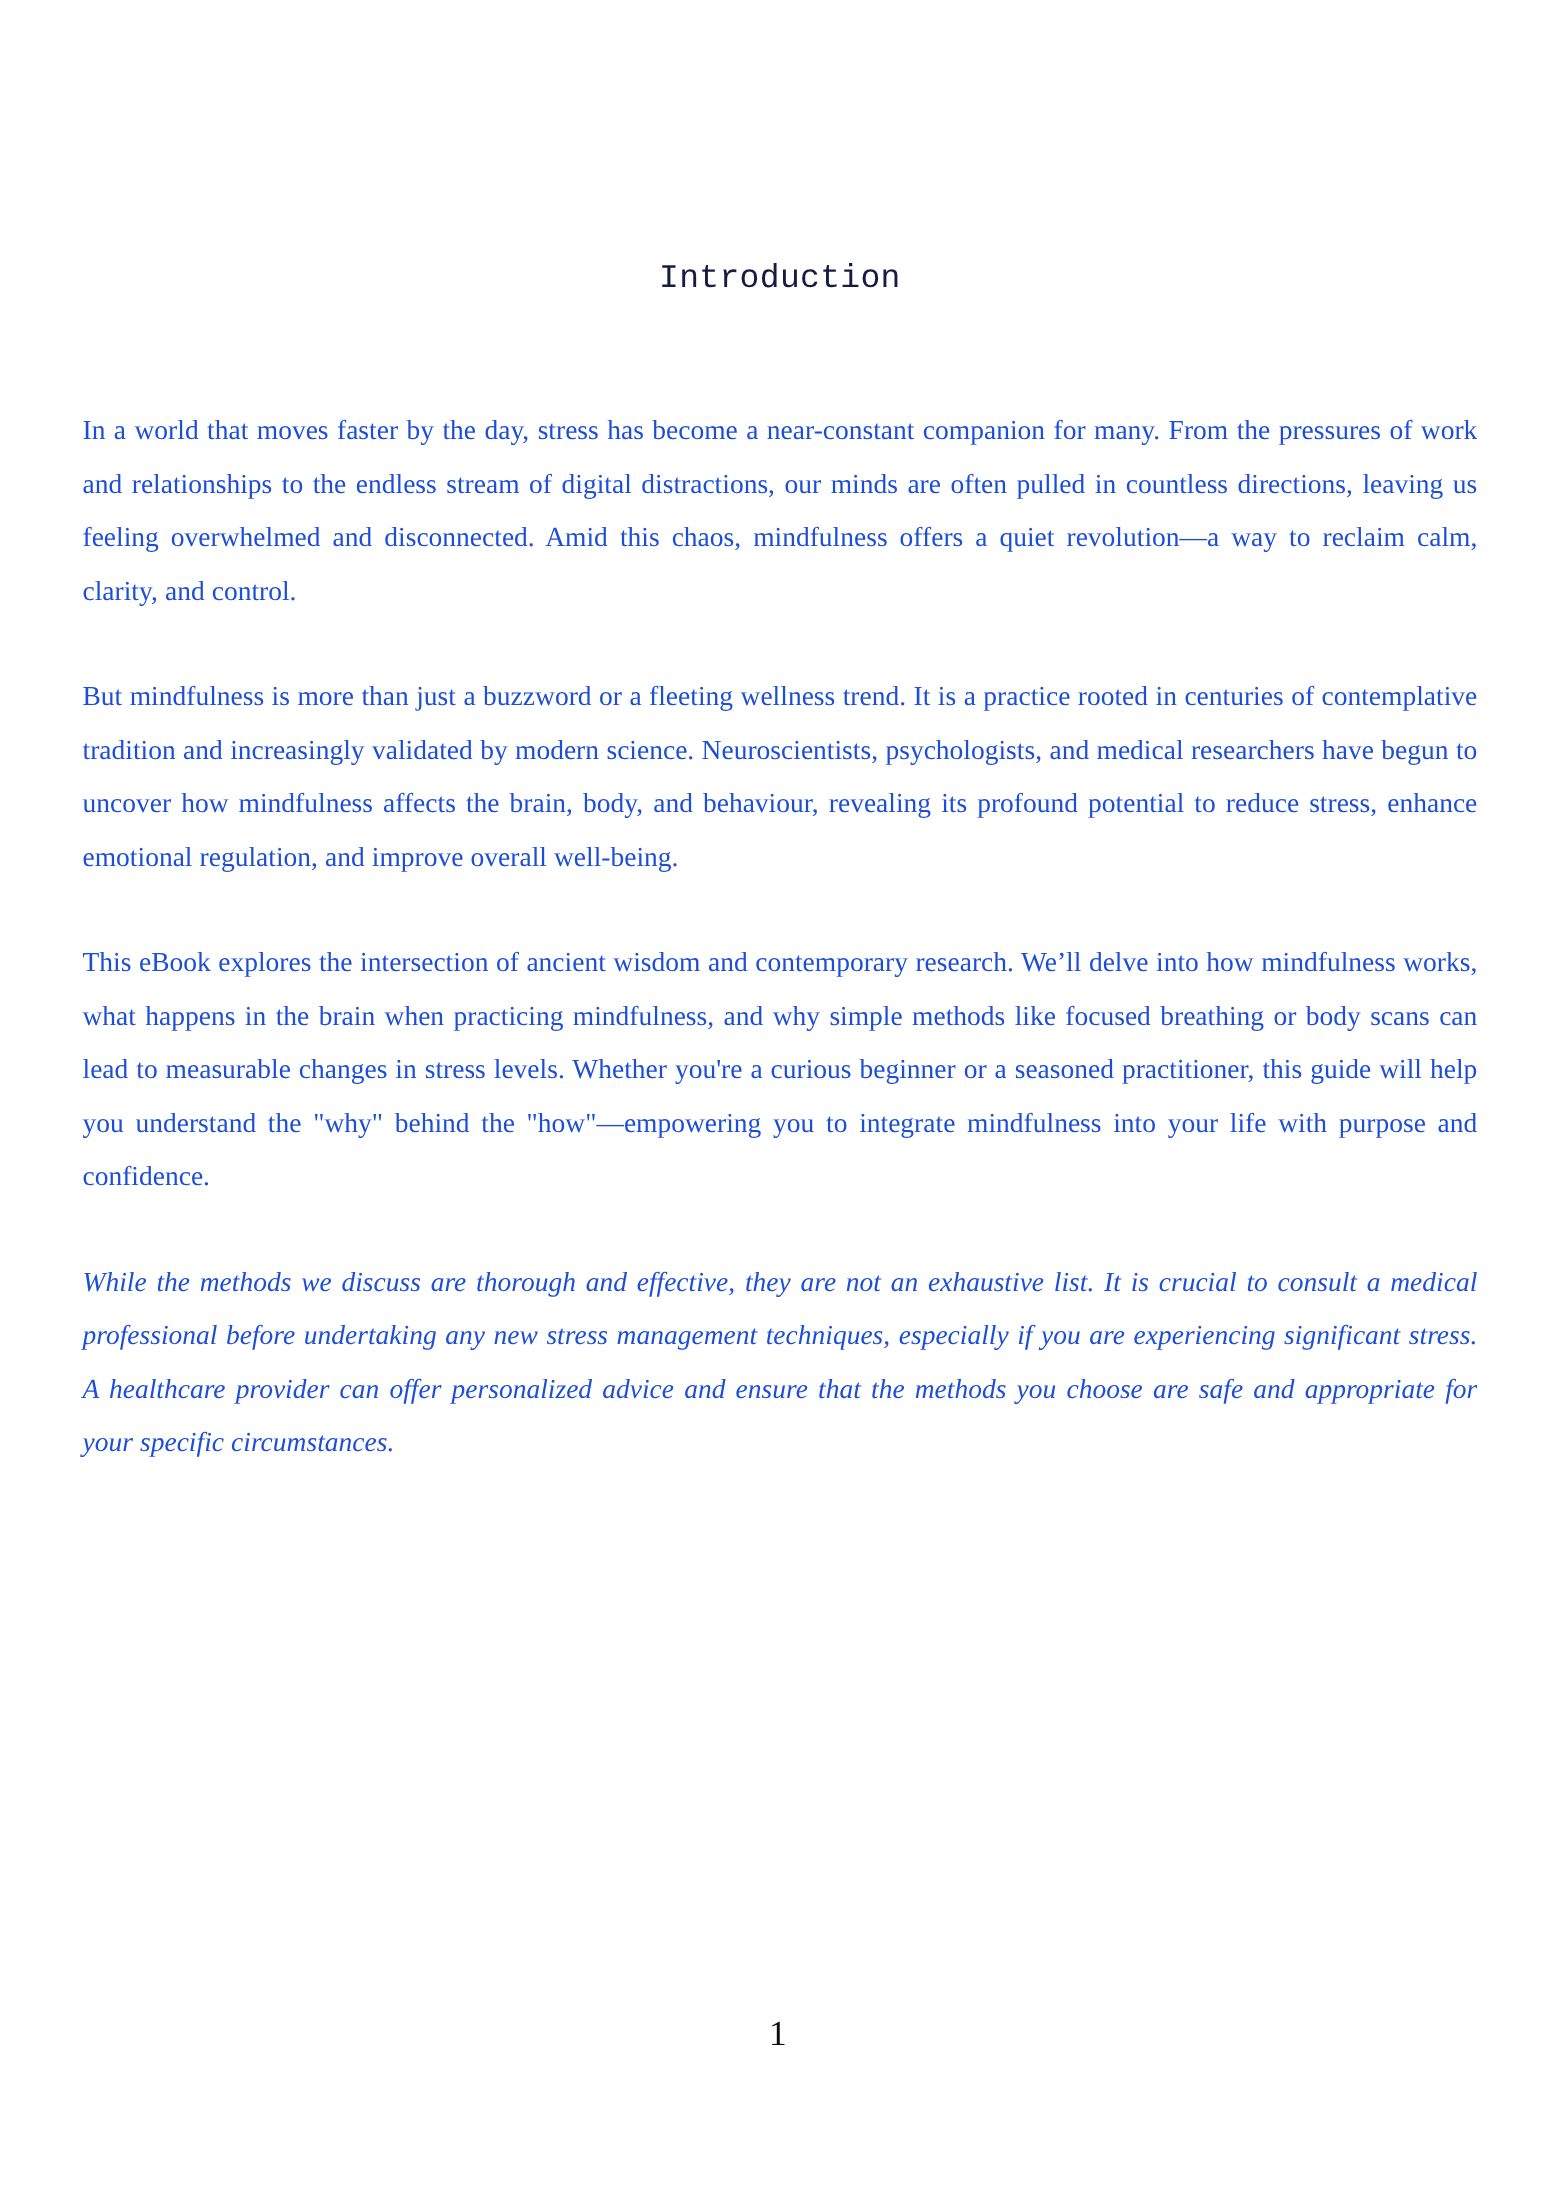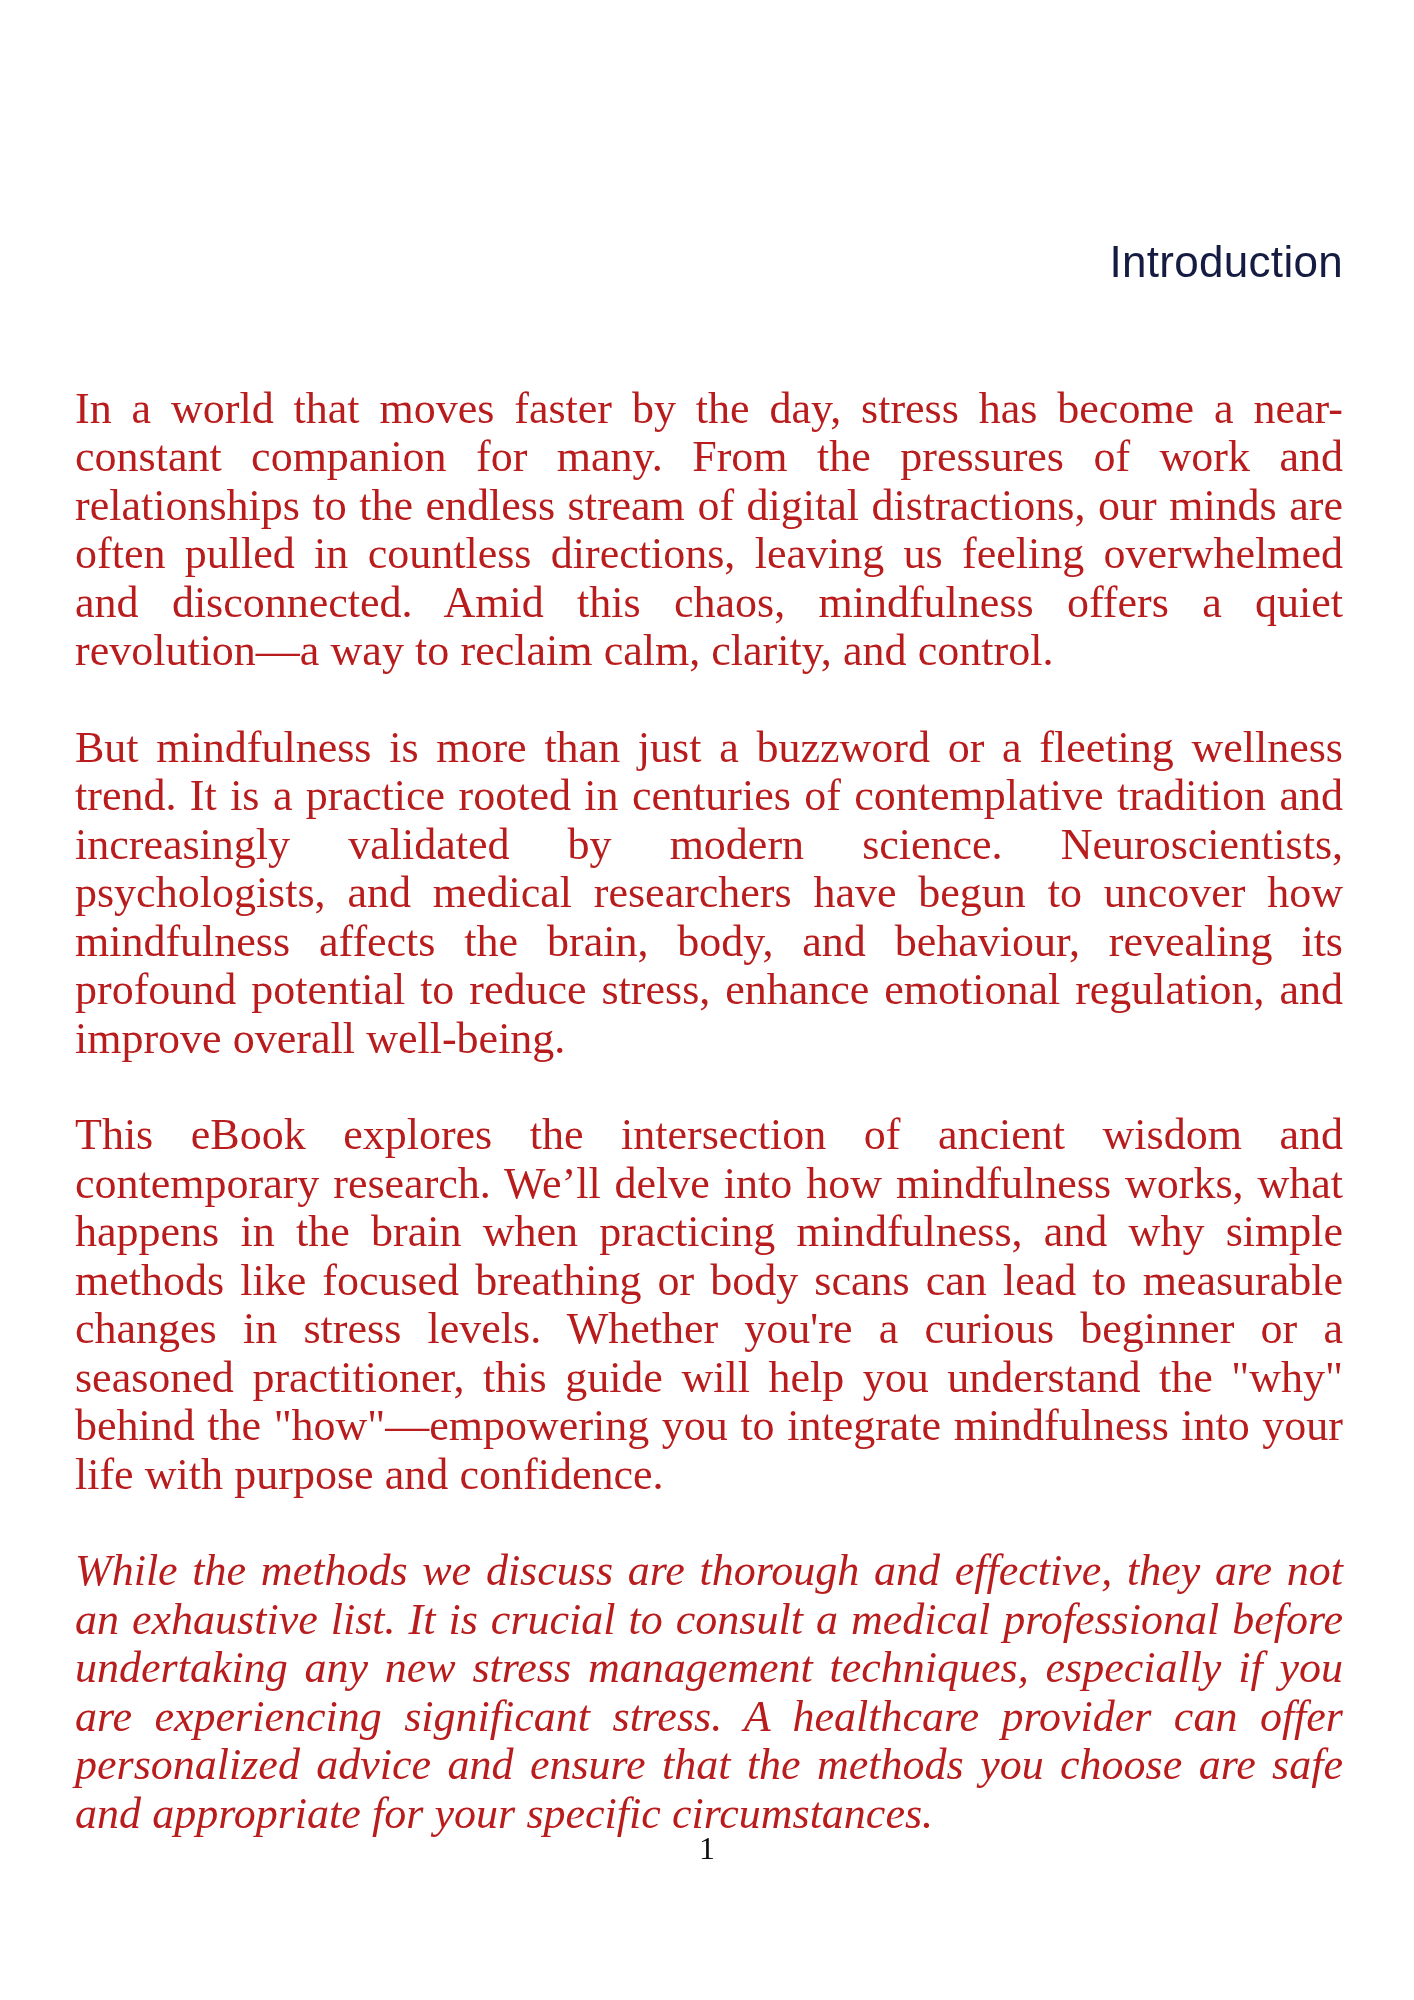--- a/index.html
+++ b/index.html
@@ -28,43 +28,43 @@
   .content-column {
     position: absolute;
     left: 75px;
     top: 0;
     width: 1268px;
   }
 
   .chapter-title {
     margin: 0;
     padding: 0;
-    text-align: right;
-    font-family: Liberation Sans, sans-serif;
+    text-align: center;
+    font-family: Liberation Mono, monospace;
     font-weight: 400;
-    font-size: 44px;
+    font-size: 30px;
     line-height: 1.2;
     color: #161b42;
     letter-spacing: 0.3px;
     padding-top: 236px;
   }
 
   .body-block {
     margin-top: 96px;
   }
 
   p.para {
     margin: 0 0 48px 0;
     padding: 0;
     text-align: justify;
     text-justify: inter-word;
     font-family: "Liberation Serif", "DejaVu Serif", serif;
-    font-size: 44px;
+    font-size: 25px;
     line-height: 48.5px;
-    color: #b91c1c;
+    color: #1d4ed8;
     hyphens: none;
     word-spacing: 0.2px;
   }
 
   p.para:last-child {
     margin-bottom: 0;
     font-style: italic;
   }
 
   .page-number {

